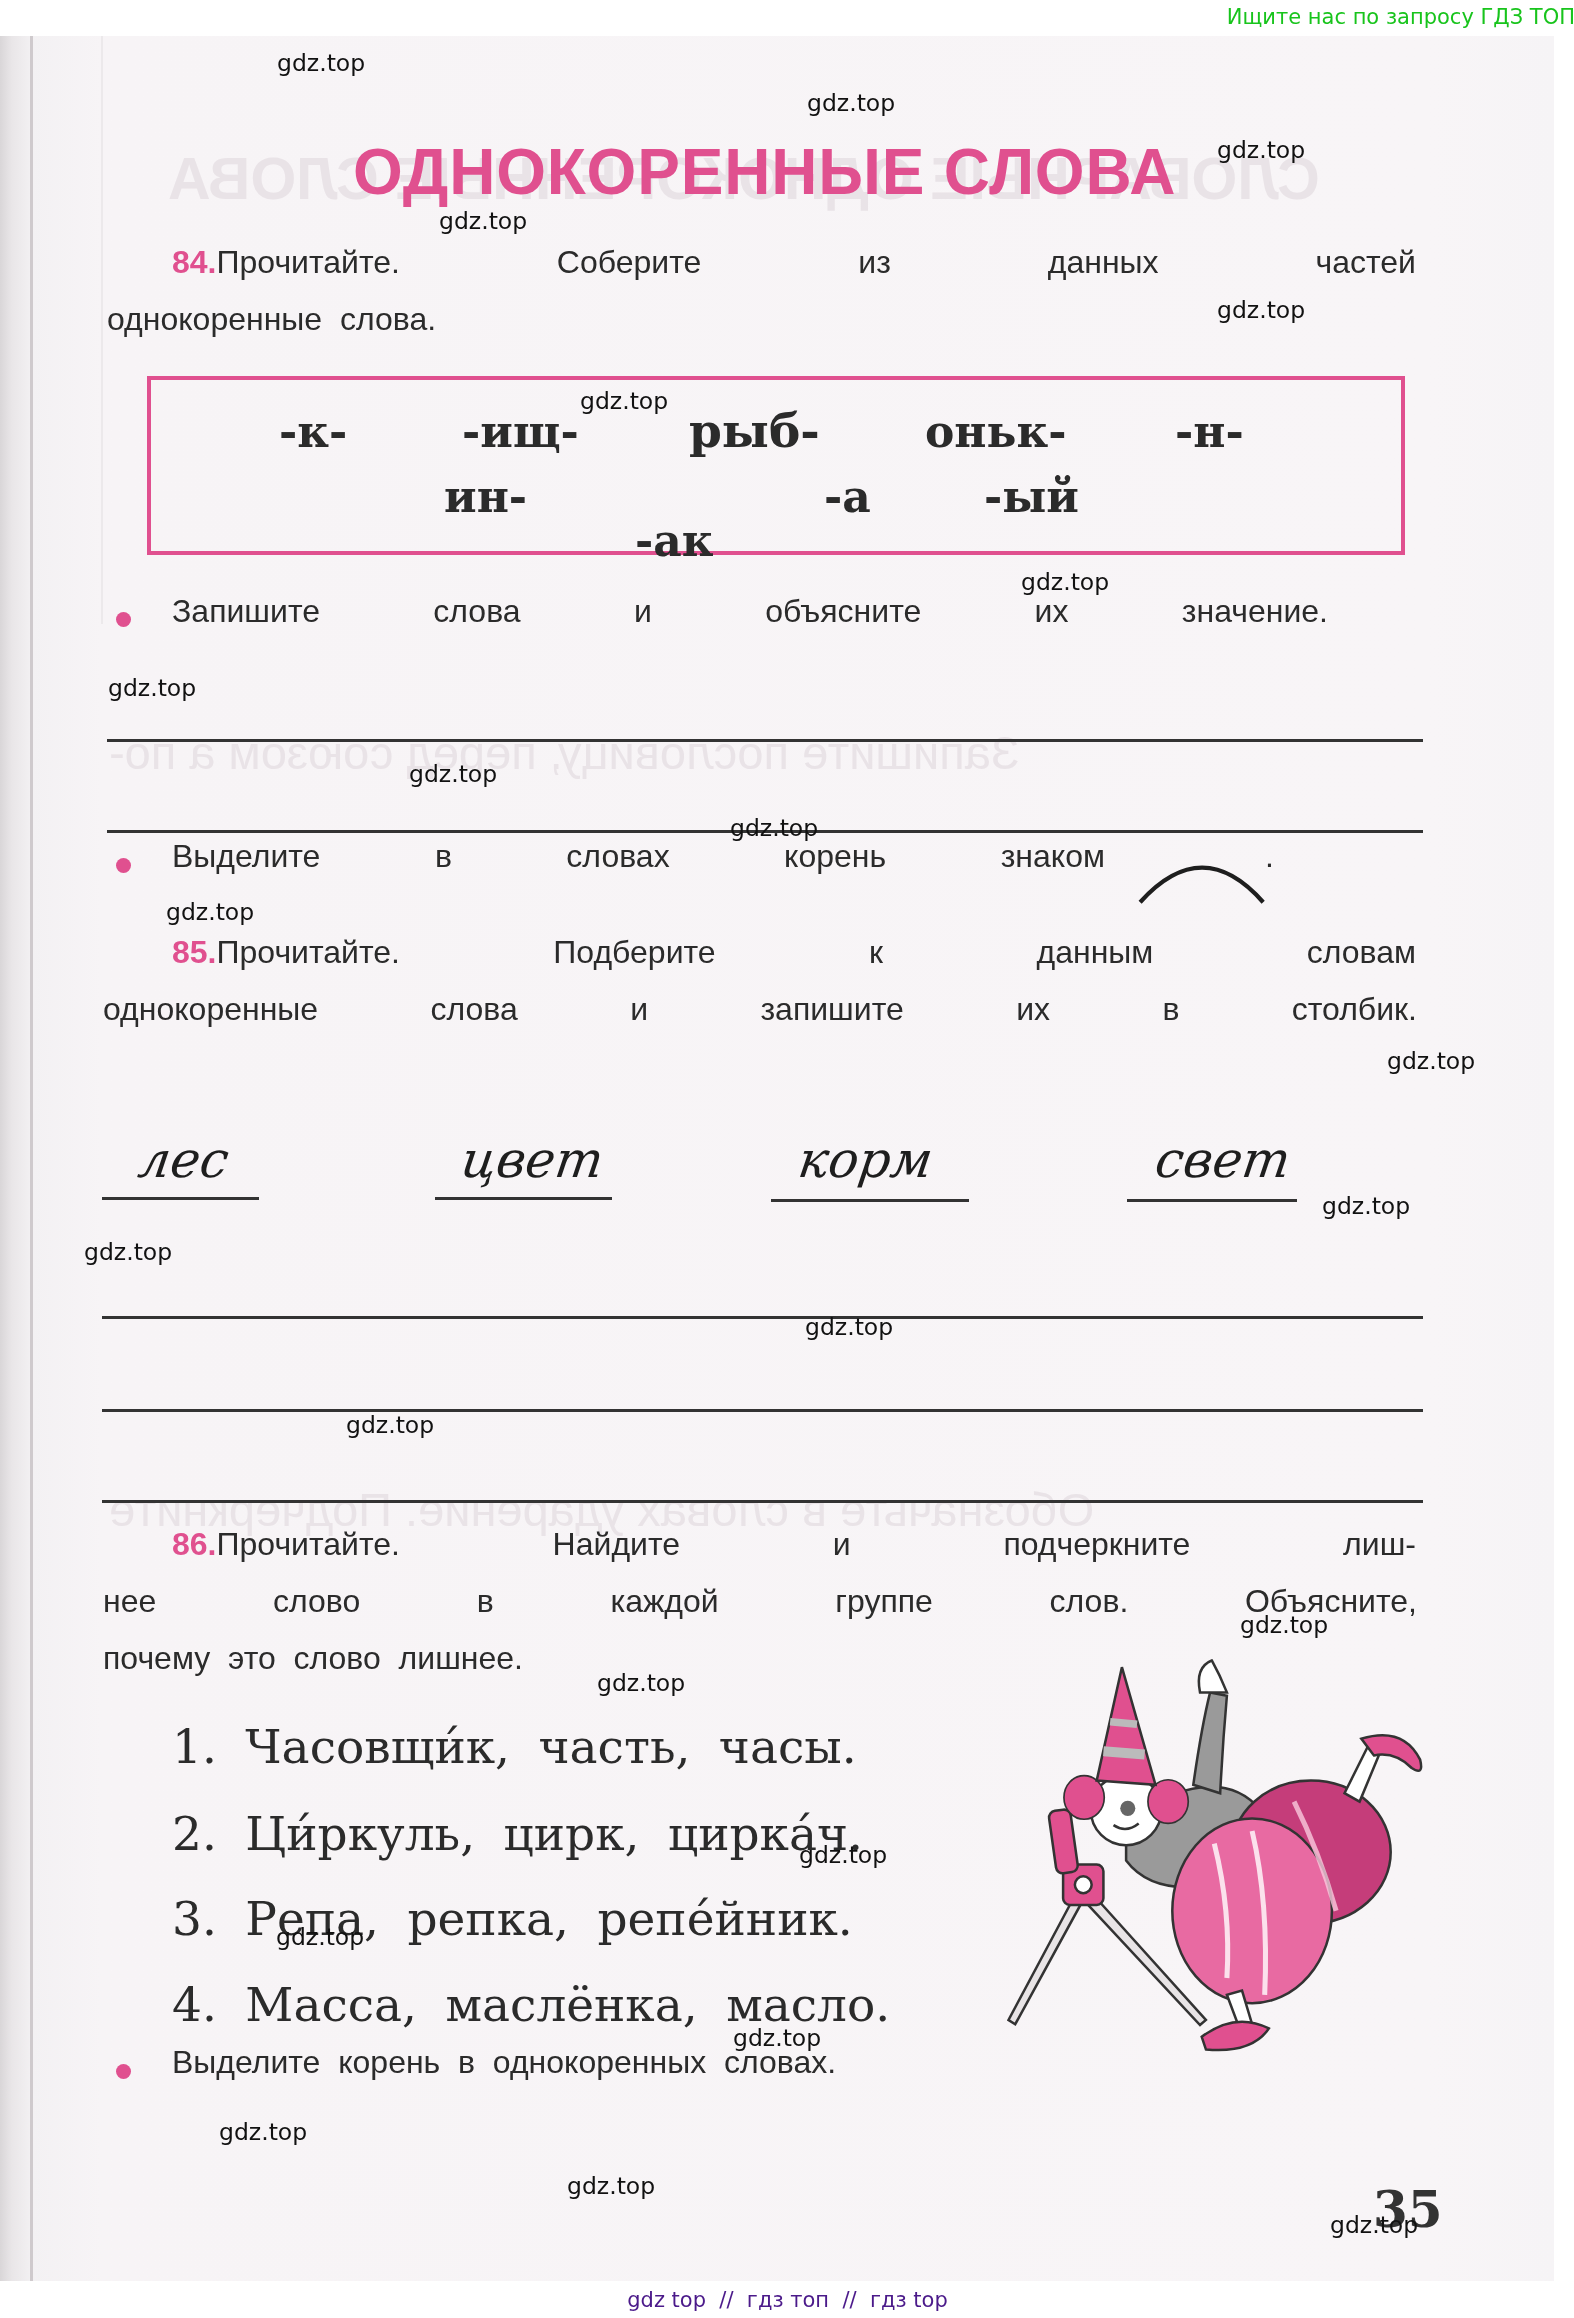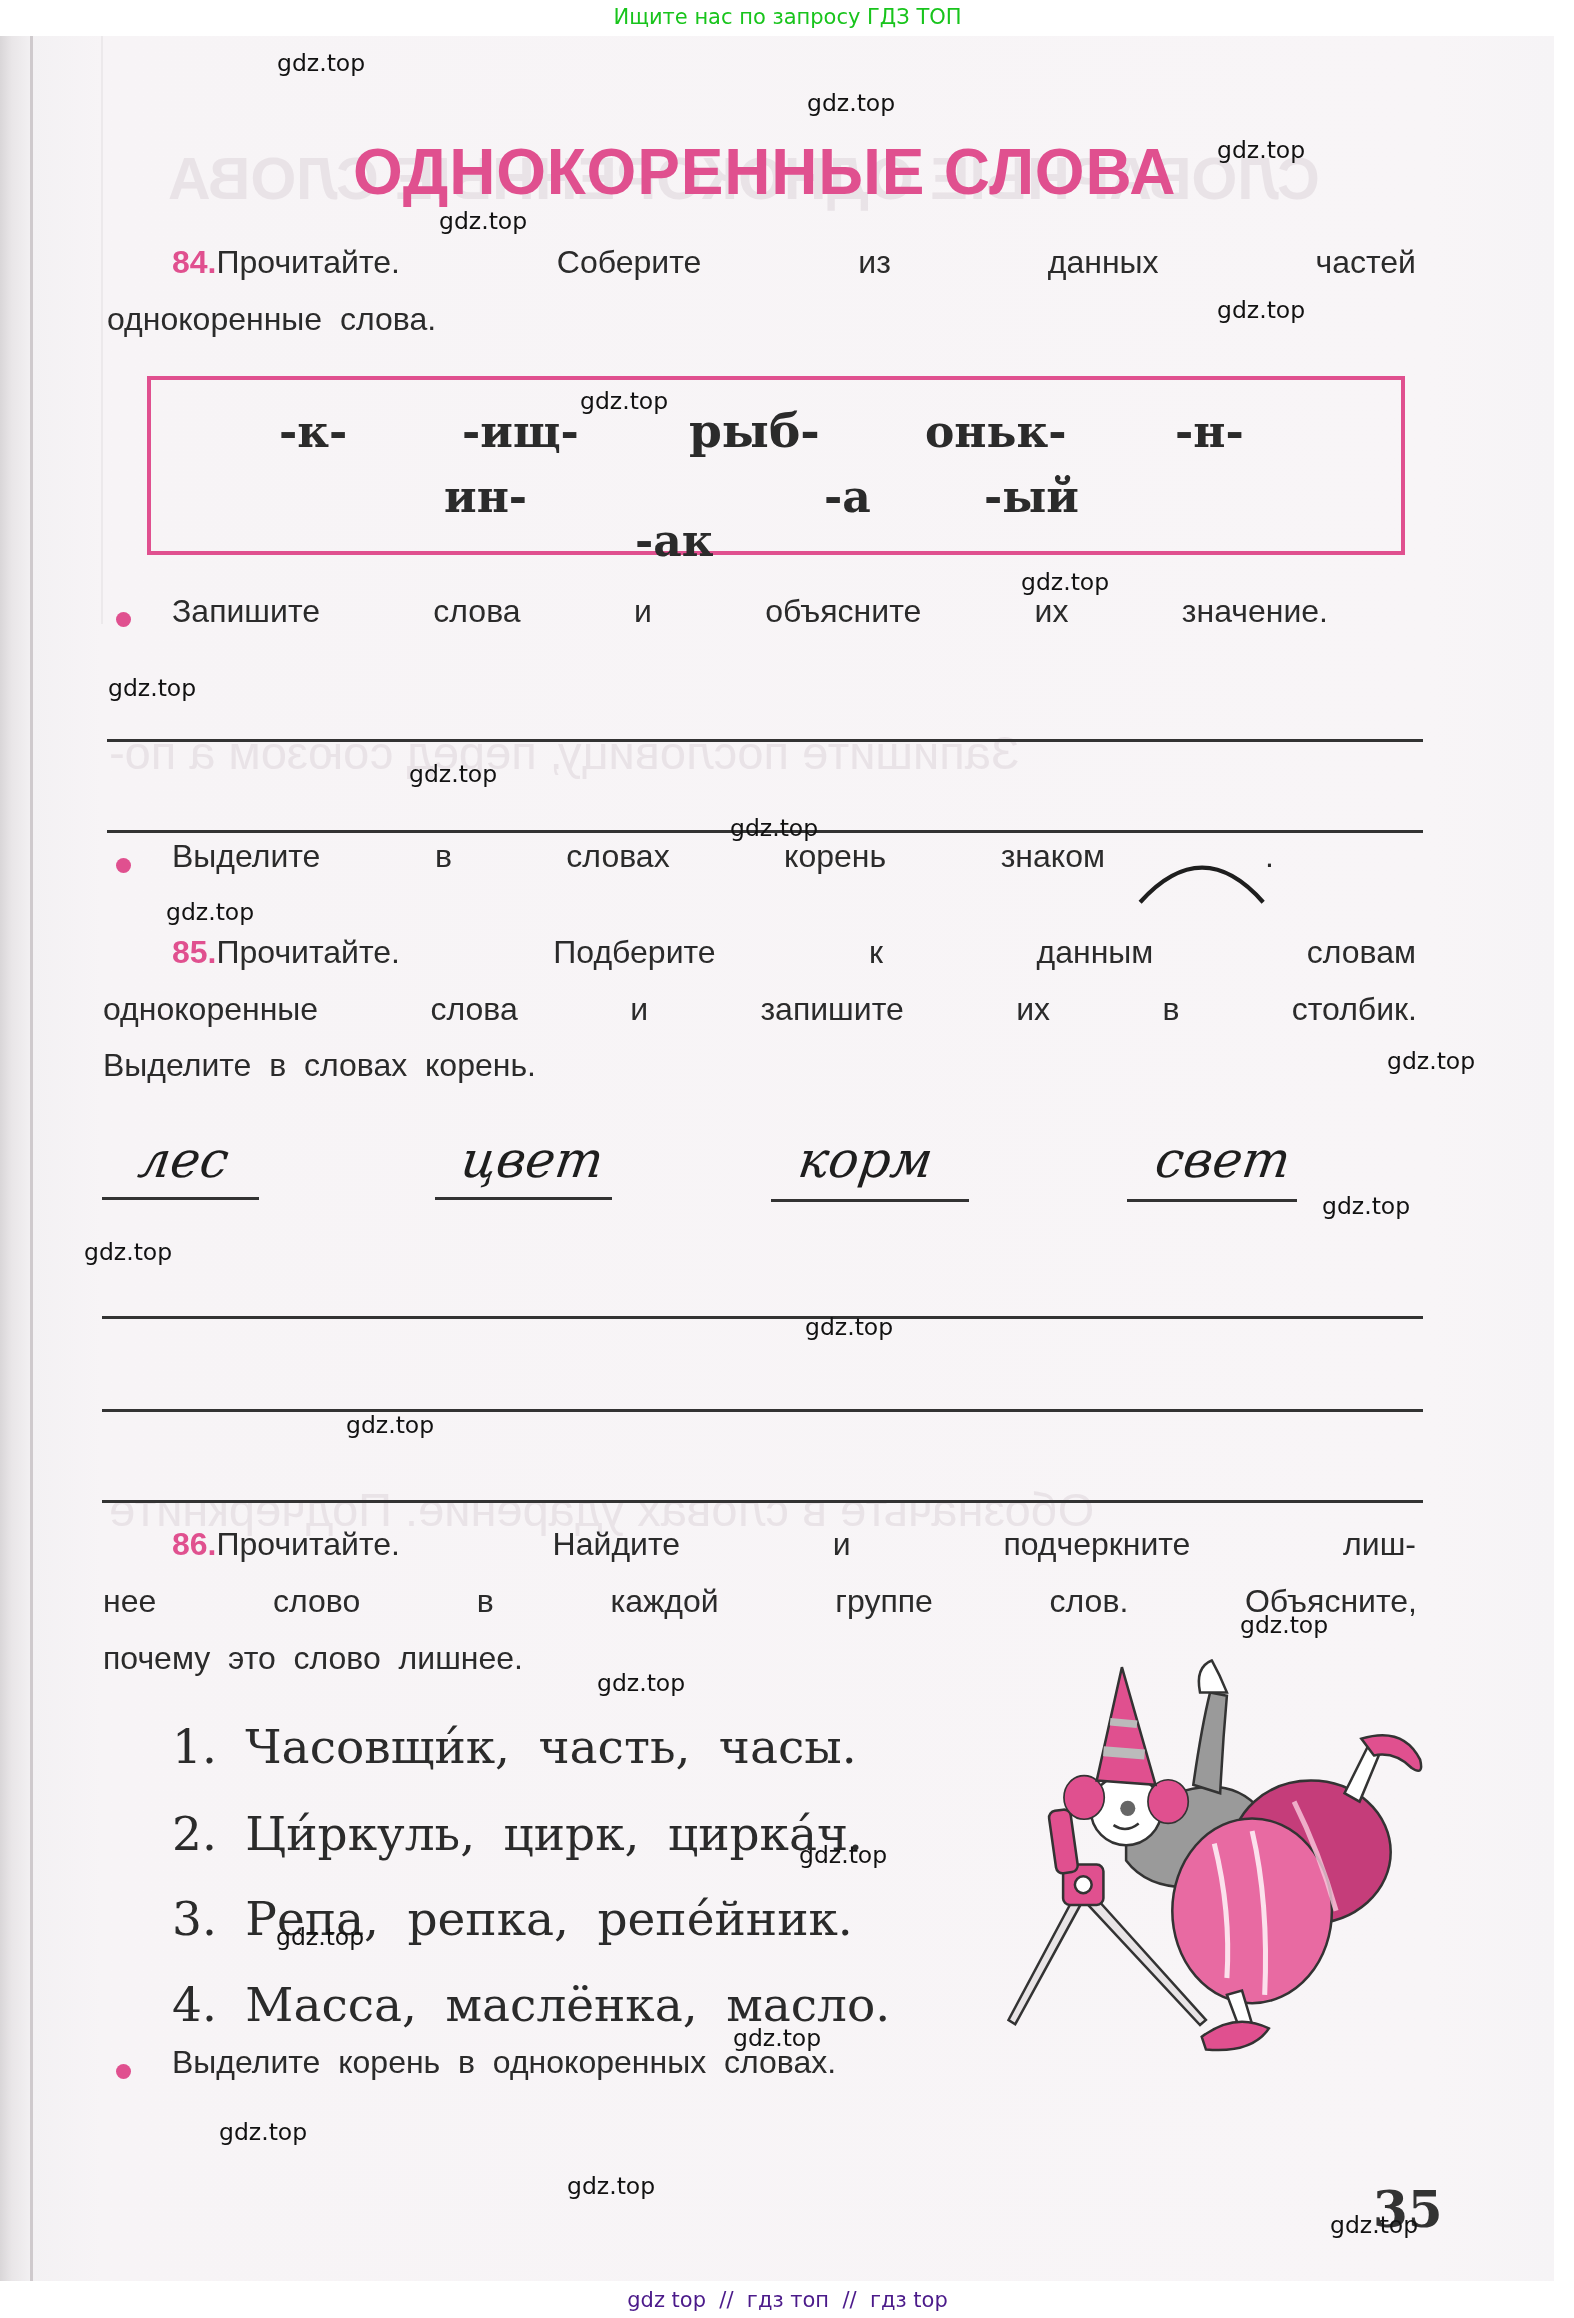--- a/index.html
+++ b/index.html
@@ -3,21 +3,21 @@
 <meta charset="utf-8">
 <style>
   html, body { margin: 0; padding: 0; }
   body {
     width: 1575px; height: 2319px; position: relative; overflow: hidden;
     background: #ffffff;
     font-family: "Liberation Sans", sans-serif;
   }
   .banner-top {
     position: absolute; left: 0; top: 0; width: 1575px; height: 36px;
-    background: #ffffff; text-align: center;
+    background: #ffffff; text-align: right;
     font-family: "DejaVu Sans", sans-serif; font-size: 21px; line-height: 34px;
   }
   .banner-bottom {
     position: absolute; left: 0; top: 2281px; width: 1575px; height: 38px;
     background: #ffffff; text-align: center;
     font-family: "DejaVu Sans", sans-serif; font-size: 21px; line-height: 38px;
   }
   .page {
     position: absolute; left: 0; top: 36px; width: 1554px; height: 2245px;
     background: linear-gradient(90deg, #d9d6d8 0px, #e9e6e8 11.8px, #f3f1f3 32px, #f7f4f6 101px, #f8f5f7 1429px, #f6f4f6 1554px);
@@ -139,21 +139,20 @@
   </div>
   <div class="abs txt just" style="left:103px; top:955px; width:1314px;">
     <span>однокоренные</span>
     <span>слова</span>
     <span>и</span>
     <span>запишите</span>
     <span>их</span>
     <span>в</span>
     <span>столбик.</span>
   </div>
-  <div class="abs txt" style="left:103px; top:1011px; white-space:pre;">Выделите  в  словах  корень.</div>
 
   <div class="hw" style="left:139px; top:1095px;">лес</div>
   <div class="rule" style="left:102px; top:1161px; width:157px;"></div>
   <div class="hw" style="left:462px; top:1095px;">цвет</div>
   <div class="rule" style="left:435px; top:1161px; width:177px;"></div>
   <div class="hw" style="left:799px; top:1095px;">корм</div>
   <div class="rule" style="left:771px; top:1163px; width:198px;"></div>
   <div class="hw" style="left:1156px; top:1095px;">свет</div>
   <div class="rule" style="left:1127px; top:1163px; width:170px;"></div>
 

